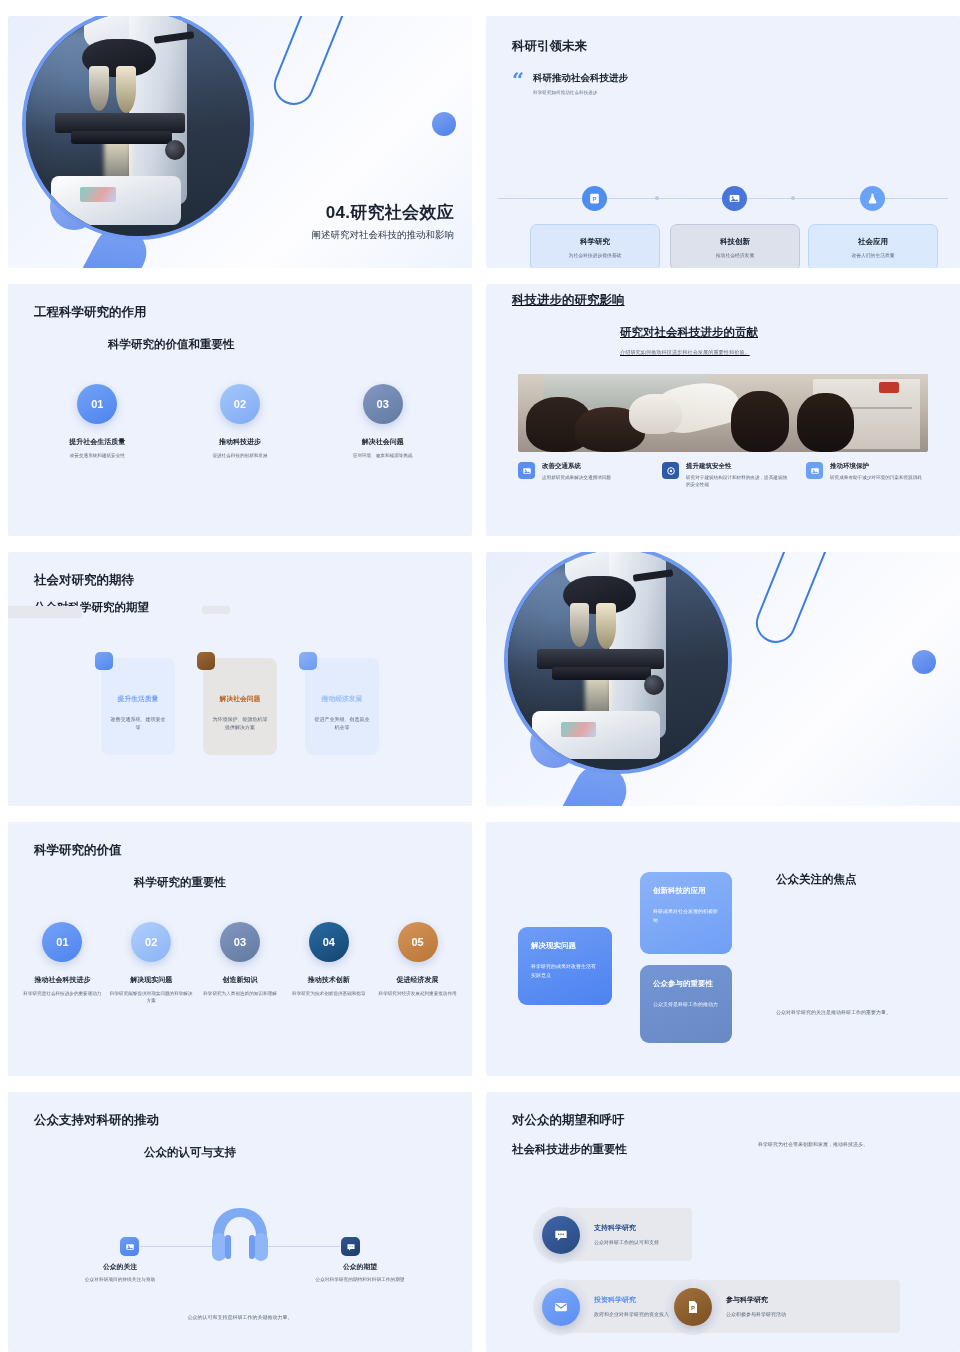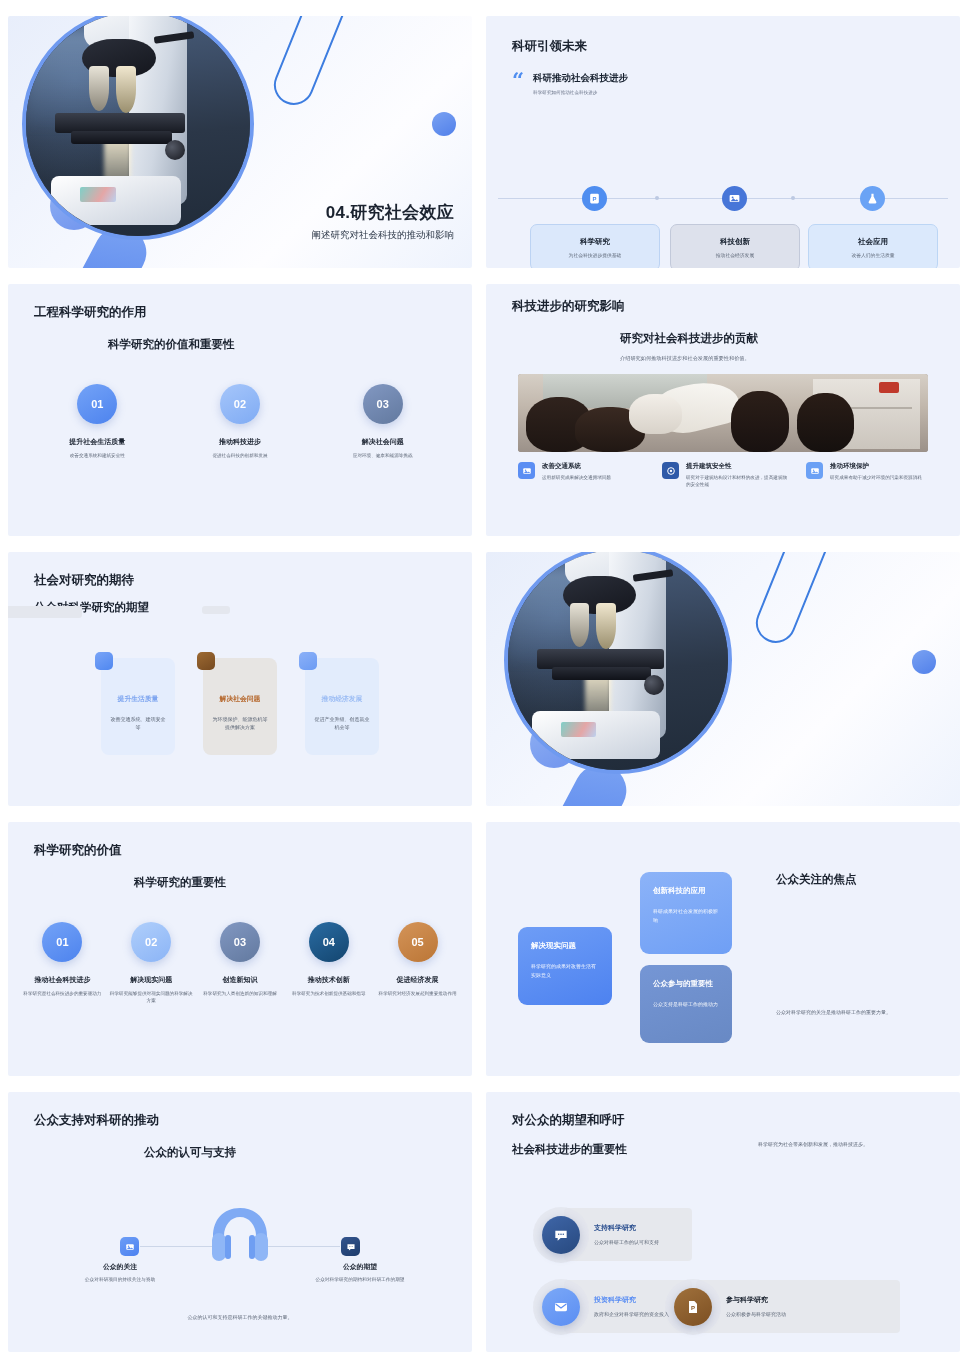--- a/index.html
+++ b/index.html
@@ -140,21 +140,21 @@
   .cols { position:absolute; left:0; right:0; display:flex; justify-content:space-around; }
   .ncol { width:125px; text-align:center; }
   .ncirc { width:40px; height:40px; border-radius:50%; margin:0 auto;
            display:flex; align-items:center; justify-content:center;
            color:#fff; font-size:11px; font-weight:bold;
            box-shadow:0 3px 8px rgba(90,120,190,.28); }
   .ncol .t { font-size:7px; font-weight:bold; color:#1b2330; margin-top:13px; }
   .ncol .d { font-size:4.6px; color:#5a6474; margin-top:5px; line-height:1.55; }
 
   
-  .sl4 { padding:14px 26px; }
+  .sl4 { padding:8px 26px;text-decoration:underline; }
   .photo { position:absolute; left:32px; right:32px; top:90px; height:78px;
            border-radius:3px; overflow:hidden; background:#9a8f86; }
   .cls-bg { position:absolute; inset:0;
       background:linear-gradient(180deg,#d6cfc6 0%,#c2b8ad 40%,#9b9189 100%); }
   .cls-board { position:absolute; left:6%; top:0; width:40%; height:44%;
       background:linear-gradient(180deg,#cfd4cf,#aeb3ad); }
   .cls-cab { position:absolute; right:2%; top:6%; width:26%; height:90%;
       background:linear-gradient(180deg,#e7e3dd,#cbc5bd); }
   .cls-cabline { position:absolute; right:4%; top:42%; width:22%; height:2px; background:#b4aea6; }
   .cls-red { position:absolute; right:7%; top:10%; width:5%; height:14%;

